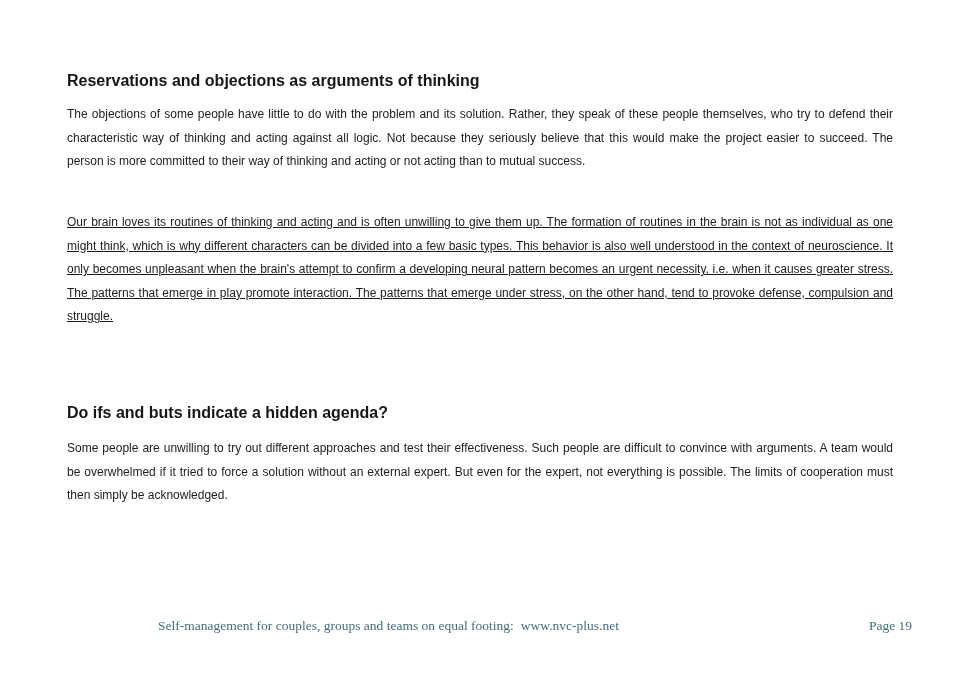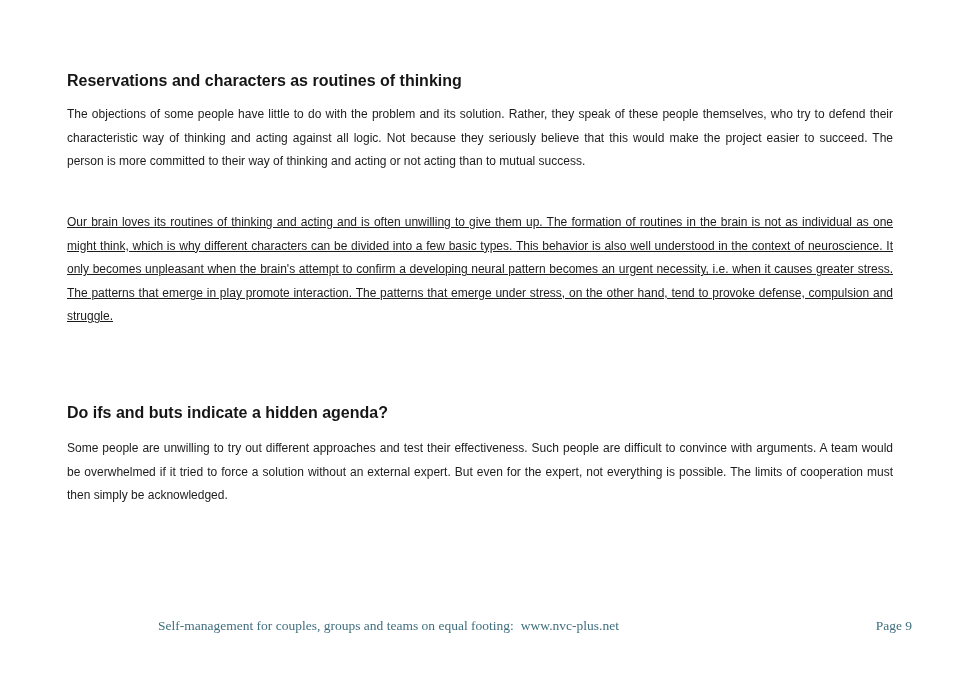--- a/index.html
+++ b/index.html
@@ -65,30 +65,30 @@
     right: 48px;
     top: 0;
     white-space: nowrap;
   }
 </style>
 </head>
 <body>
 
 <div class="page">
 
-  <div id="heading-1" class="block heading">Reservations and characters as routines of thinking</div>
+  <div id="heading-1" class="block heading">Reservations and objections as arguments of thinking</div>
 
   <div id="para-1" class="block para">The objections of some people have little to do with the problem and its solution. Rather, they speak of these people themselves, who try to defend their characteristic way of thinking and acting against all logic. Not because they seriously believe that this would make the project easier to succeed. The person is more committed to their way of thinking and acting or not acting than to mutual success.</div>
 
   <div id="para-2" class="block para">Our brain loves its routines of thinking and acting and is often unwilling to give them up. The formation of routines in the brain is not as individual as one might think, which is why different characters can be divided into a few basic types. This behavior is also well understood in the context of neuroscience. It only becomes unpleasant when the brain's attempt to confirm a developing neural pattern becomes an urgent necessity, i.e. when it causes greater stress. The patterns that emerge in play promote interaction. The patterns that emerge under stress, on the other hand, tend to provoke defense, compulsion and struggle.</div>
 
   <div id="heading-2" class="block heading">Do ifs and buts indicate a hidden agenda?</div>
 
   <div id="para-3" class="block para">Some people are unwilling to try out different approaches and test their effectiveness. Such people are difficult to convince with arguments. A team would be overwhelmed if it tried to force a solution without an external expert. But even for the expert, not everything is possible. The limits of cooperation must then simply be acknowledged.</div>
 
   <div class="footer">
     <span class="footer-tagline">
       <span>Self-management for couples, groups and teams on equal footing:</span><a href="#" class="footer-url">www.nvc-plus.net</a>
     </span>
-    <span class="footer-pagenum">Page 9</span>
+    <span class="footer-pagenum">Page 19</span>
   </div>
 
 </div>
 
 </body></html>

